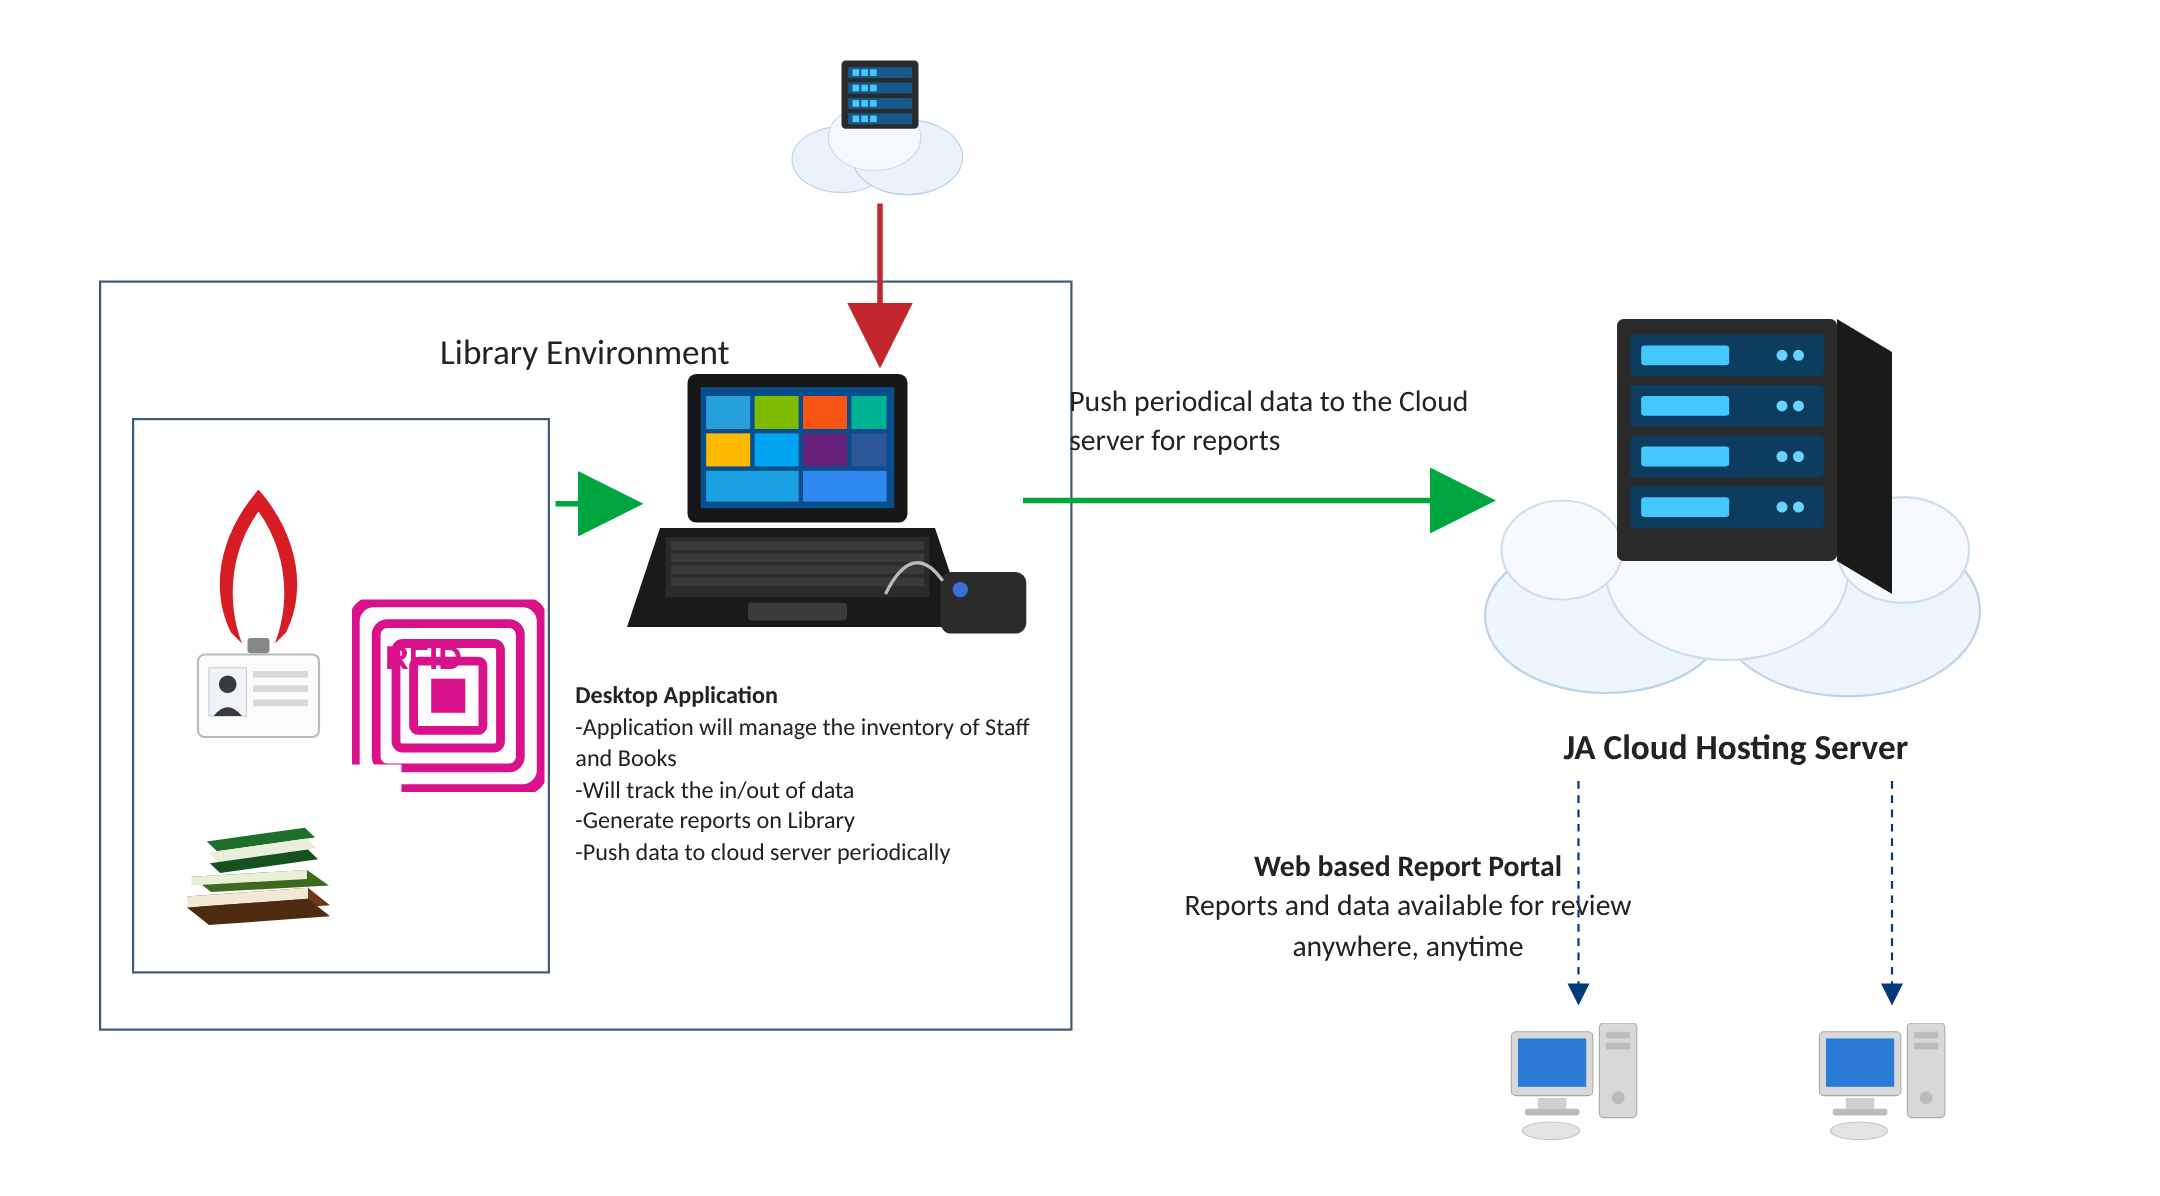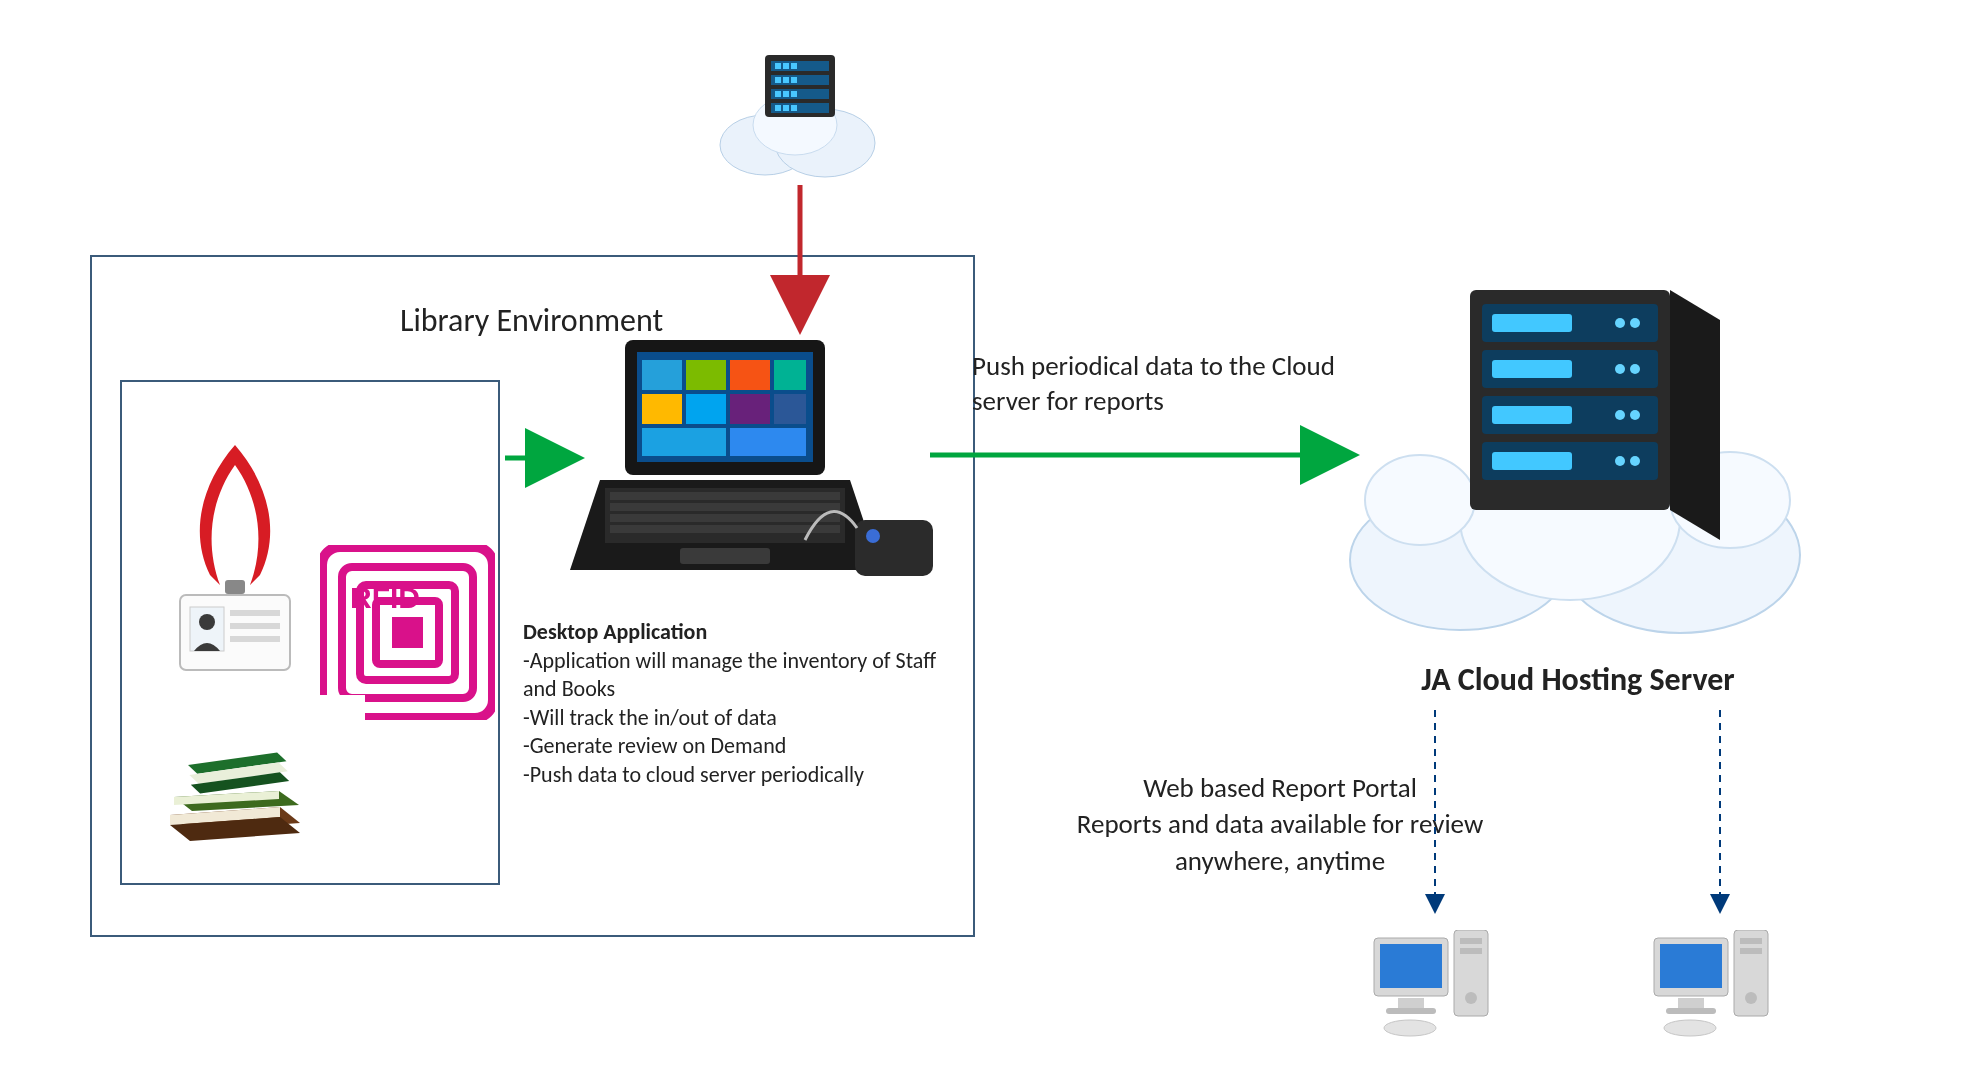--- a/index.html
+++ b/index.html
@@ -132,21 +132,21 @@
 
   .report-portal {
     position: absolute;
     left: 1060px;
     top: 770px;
     width: 440px;
     font-size: 27px;
     text-align: center;
     line-height: 1.35;
   }
-  .report-portal .title { font-weight: 400; }
+  .report-portal .title { font-weight: 700; }
 
   
   svg.arrow { position: absolute; overflow: visible; }
 
 </style>
 </head>
 <body>
 
 <div class="canvas">
 
@@ -238,21 +238,21 @@
         <circle cx="18" cy="16" r="7" fill="#3a6dd6"></circle>
         <path d="M-50 20 Q -25 -30 2 8" stroke="#bbb" stroke-width="3" fill="none"></path>
       </g>
     </svg>
   </div>
 
   <div class="desktop-app-text">
     <div class="title">Desktop Application</div>
     <div>-Application will manage the inventory of Staff and Books</div>
     <div>-Will track the in/out of data</div>
-    <div>-Generate review on Demand</div>
+    <div>-Generate reports on Library</div>
     <div>-Push data to cloud server periodically</div>
   </div>
 
   <div class="cloud-small">
     <svg width="180" height="150" viewBox="0 0 180 150">
       <g>
         <ellipse cx="55" cy="110" rx="45" ry="30" fill="#eaf2fb" stroke="#b7cfe6"></ellipse>
         <ellipse cx="115" cy="108" rx="50" ry="34" fill="#eaf2fb" stroke="#b7cfe6"></ellipse>
         <ellipse cx="85" cy="90" rx="42" ry="30" fill="#f4f9ff" stroke="#c9dcef"></ellipse>
       </g>

